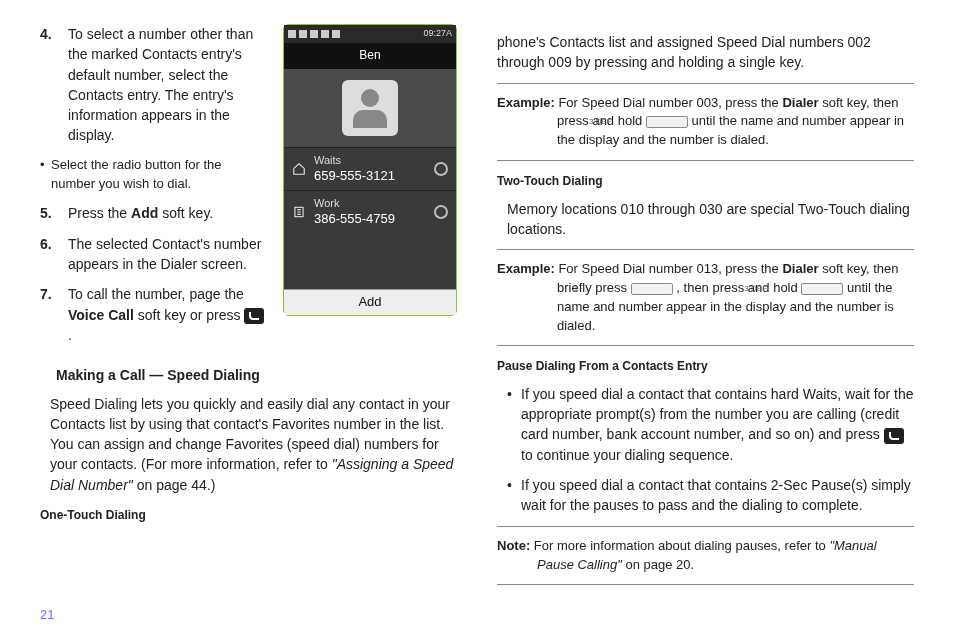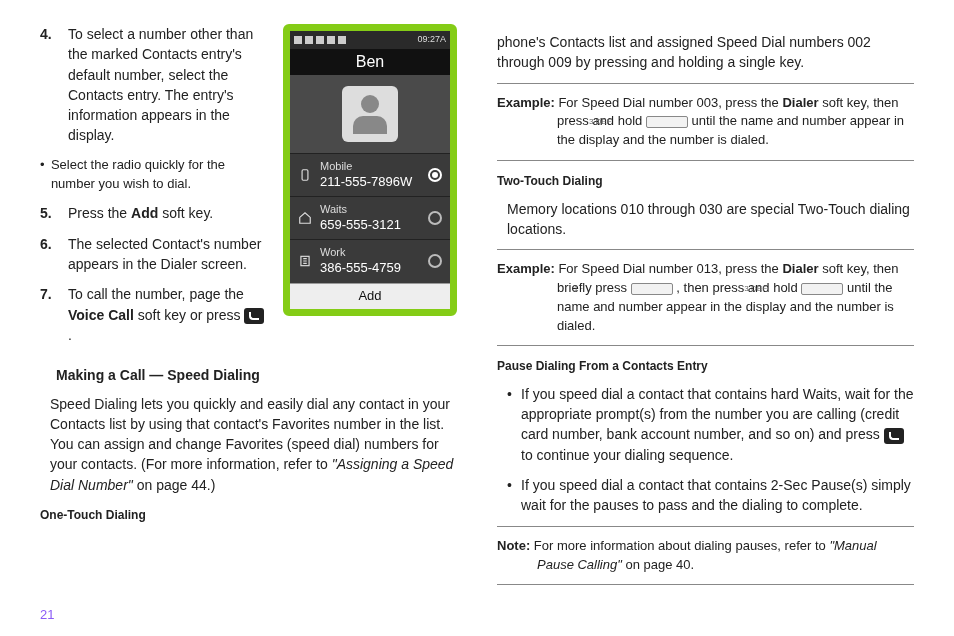--- a/index.html
+++ b/index.html
@@ -55,36 +55,36 @@
   .key-icon {
     display: inline-block; width: 42px; height: 12px;
     border: 1px solid #888; border-radius: 2px; vertical-align: middle;
     font-size: 8px; line-height: 10px; text-align: left; padding: 0 2px; color: #666;
     background: #f2f2f2;
   }
   
   .phone {
     width: 174px; height: 292px;
     background: #555; border-radius: 6px;
-    border: 7px solid #84cc16;
+    border: 1px solid #84cc16;
     display: flex; flex-direction: column;
     font-family: Arial, sans-serif;
     color: #fff;
   }
   .statusbar {
     height: 18px; background: #2a2a2a;
     display: flex; align-items: center; justify-content: space-between;
     padding: 0 4px; font-size: 9px; color: #ddd;
   }
   .statusbar .left { display: flex; gap: 3px; align-items: center; }
   .sb-ic { width: 8px; height: 8px; background: #ccc; }
   .phone .titlebar {
     height: 26px; background: #111; color: #fff;
     display: flex; align-items: center; justify-content: center;
-    font-size: 16px;
+    font-size: 12px;
   }
   .phone .avatarzone {
     height: 78px; background: #4a4a4a;
     display: flex; align-items: center; justify-content: center;
   }
   .avatar {
     width: 56px; height: 56px; border-radius: 6px;
     background: #ddd; display: flex; align-items: center; justify-content: center;
   }
   .avatar .head { width: 18px; height: 18px; border-radius: 50%; background: #888; margin-bottom: 20px; }
@@ -127,21 +127,21 @@
 
   <div class="col">
     <div class="leftwrap">
       <div class="textcol">
         <div class="ol-item">
           <div class="num">4.</div>
           <div class="body">To select a number other than the marked Contacts entry's default number, select the Contacts entry. The entry's information appears in the display.</div>
         </div>
         <div class="sub-bullet">
           <div class="dot">•</div>
-          <div>Select the radio quickly for the number you wish to dial.</div>
+          <div>Select the radio button for the number you wish to dial.</div>
         </div>
         <div class="ol-item">
           <div class="num">5.</div>
           <div class="body">
             <span>Press the </span><b>Add</b><span> soft key.</span>
           </div>
         </div>
         <div class="ol-item">
           <div class="num">6.</div>
           <div class="body">The selected Contact's number appears in the Dialer screen.</div>
@@ -166,29 +166,20 @@
           <span>09:27A</span>
         </div>
         <div class="titlebar">Ben</div>
         <div class="avatarzone">
           <div class="avatar">
             <div class="head"></div>
               <div class="torso"></div>
           </div>
         </div>
         <div class="rows">
-          <div class="prow">
-            <span class="pic">
-                <svg viewBox="0 0 24 24" fill="none" stroke="#ddd" stroke-width="2">
-                  <rect x="7" y="3" width="10" height="18" rx="2"></rect>
-                </svg>
-              </span>
-            <span class="ptxt"><span class="lbl">Mobile</span><br><span class="num">211-555-7896W</span></span>
-            <span class="radio sel"></span>
-          </div>
           <div class="prow">
             <span class="pic">
                 <svg viewBox="0 0 24 24" fill="none" stroke="#ddd" stroke-width="2">
                   <path d="M3 11l9-8 9 8v10H3z"></path>
                 </svg>
               </span>
             <span class="ptxt"><span class="lbl">Waits</span><br><span class="num">659-555-3121</span></span>
             <span class="radio"></span>
           </div>
           <div class="prow">
@@ -237,19 +228,19 @@
         <span>If you speed dial a contact that contains hard Waits, wait for the appropriate prompt(s) from the number you are calling (credit card number, bank account number, and so on) and press </span><span class="inline-icon"></span><span> to continue your dialing sequence.</span>
       </div>
     </div>
     <div class="bullet">
       <div class="dot">•</div>
       <div class="b">If you speed dial a contact that contains 2-Sec Pause(s) simply wait for the pauses to pass and the dialing to complete.</div>
     </div>
 
     <hr class="rule">
     <p class="notebox" style="padding-left:40px; text-indent:-40px;">
-      <span class="lead">Note:</span><span>  For more information about dialing pauses, refer to </span><span class="ref-italic">"Manual Pause Calling"</span><span> on page 40.</span>
+      <span class="lead">Note:</span><span>  For more information about dialing pauses, refer to </span><span class="ref-italic">"Manual Pause Calling"</span><span> on page 20.</span>
     </p>
     <hr class="rule">
   </div>
 </div>
 
 <div class="page-num">21</div>
 
 </body></html>

